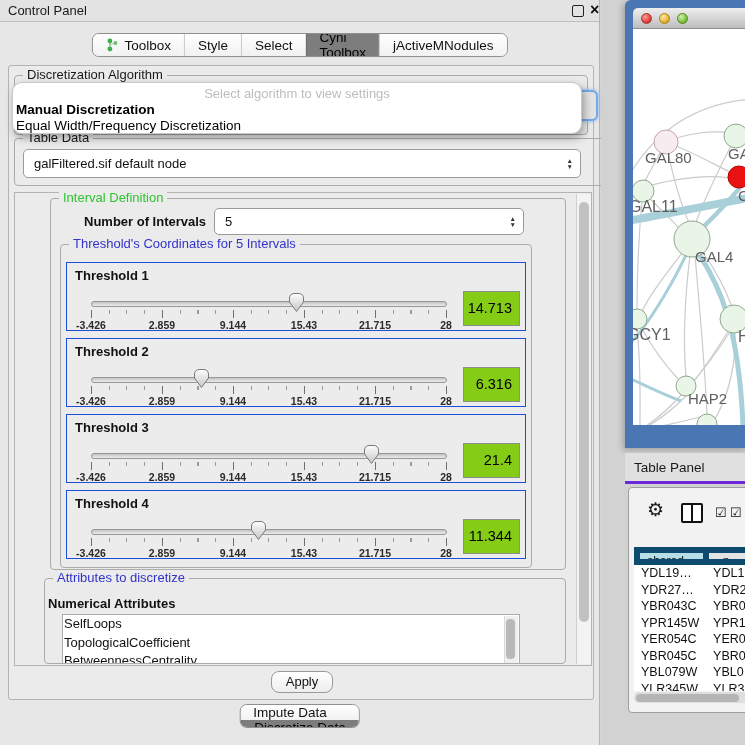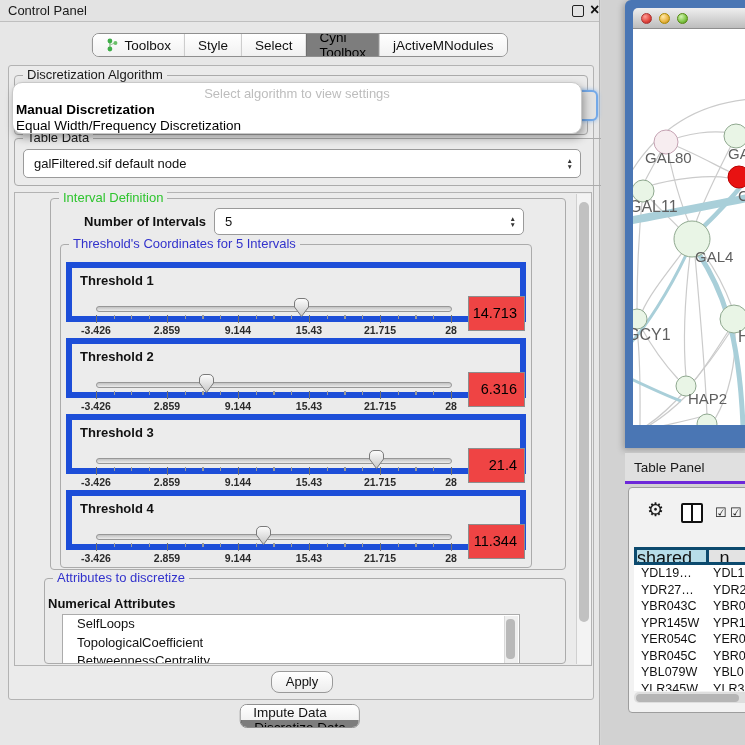--- a/index.html
+++ b/index.html
@@ -50,34 +50,34 @@
   .scrollpanel{position:absolute;left:14px;top:192px;width:578px;height:474px;background:#ebebeb;border:1px solid #b3b3b3;}
   .sp-scrollbar{position:absolute;left:576px;top:194px;width:15px;height:470px;background:#f3f3f3;border-left:1px solid #d0d0d0;z-index:3;}
   .sp-thumb{position:absolute;left:578.5px;top:202px;width:10px;height:420px;background:#c1c1c1;border-radius:5px;z-index:4;}
 
   .grp-interval{left:50px;top:198px;width:516px;height:372px;}
   .num-label{position:absolute;left:84px;top:214px;font-size:13px;font-weight:bold;color:#111;}
   .num-combo{left:214px;top:208px;width:310px;height:27px;}
 
   .grp-thresh{left:60px;top:244px;width:472px;height:324px;}
 
-  .tpanel{position:absolute;left:66px;width:460px;height:60px;background:#ececec;border:6px solid #1d4ed8;}
+  .tpanel{position:absolute;left:66px;width:460px;height:69px;background:#ececec;border:1px solid #1d4ed8;}
   .tp-label{position:absolute;left:8px;top:5px;font-size:13px;font-weight:bold;color:#111;}
   .track{position:absolute;left:24px;top:38px;width:356px;height:6px;border:1px solid #979797;border-radius:4px;background:linear-gradient(#c2c2c2,#ececec);}
   .thumb{position:absolute;top:29px;width:17px;height:21px;}
   .ticks{position:absolute;left:24px;top:47px;width:357px;height:8px;}
   .ticks::before{content:"";position:absolute;left:0;top:0;right:0;height:4px;background:repeating-linear-gradient(90deg,#9a9a9a 0 1px,transparent 1px 17.75px);}
   .ticks::after{content:"";position:absolute;left:0;top:0;right:0;height:8px;background:repeating-linear-gradient(90deg,#6f6f6f 0 1px,transparent 1px 71px);}
   .tl{position:absolute;top:56px;width:50px;text-align:center;font-size:10.5px;font-weight:bold;color:#2b2b2b;}
-  .vbox{position:absolute;left:396px;top:28px;width:57px;height:35px;background:#ef4444;border:1px solid #8d8d8d;font-size:14.5px;color:#000;line-height:33px;text-align:right;padding-right:7px;}
+  .vbox{position:absolute;left:396px;top:28px;width:57px;height:35px;background:#84cc16;border:1px solid #8d8d8d;font-size:14.5px;color:#000;line-height:33px;text-align:right;padding-right:7px;}
 
   .grp-attr{left:44px;top:578px;width:522px;height:86px;}
   .attr-subtitle{position:absolute;left:48px;top:596px;font-size:13px;font-weight:bold;color:#111;}
   .attr-list{position:absolute;left:62px;top:614px;width:458px;height:50px;background:#fff;border:1px solid #ababab;overflow:hidden;}
-  .attr-item{font-size:13px;color:#111;line-height:18.5px;padding-left:14px;}
+  .attr-item{font-size:13px;color:#111;line-height:18.5px;padding-left:1px;}
   .list-scrollbar{position:absolute;right:1px;top:1px;width:14px;height:48px;background:#efefef;border-left:1px solid #dadada;}
   .list-thumb{position:absolute;right:3px;top:3px;width:9px;height:40px;background:#b9b9b9;border-radius:4px;}
 
   .apply-btn{position:absolute;left:271px;top:671px;width:62px;height:22px;background:linear-gradient(#ffffff,#ededed);border:1px solid #9a9a9a;border-radius:8px;font-size:13px;color:#111;text-align:center;line-height:20px;}
 
   
   .right-bg{position:absolute;left:601px;top:0;width:144px;height:745px;background:#d2d2d2;}
 
   
   .netwin{position:absolute;left:625px;top:0;width:124px;height:448px;background:#4a76b4;border-top-left-radius:6px;box-shadow:-2px 2px 6px rgba(0,0,0,.25);}
@@ -90,21 +90,21 @@
 
   
   .tp-bar{position:absolute;left:625px;top:452px;width:120px;height:32px;background:#e0e0e0;border-top:1px solid #c6c6c6;border-bottom:3px solid #6d28d9;}
   .tp-bar-title{position:absolute;left:9px;top:7px;font-size:13.5px;color:#1a1a1a;}
   .tablepanel{position:absolute;left:628px;top:487px;width:125px;height:226px;background:#f2f2f2;border:1px solid #9d9d9d;border-radius:4px;}
   .gear-ico{position:absolute;left:18px;top:10px;font-size:19px;color:#1a1a1a;}
   .split-ico{position:absolute;left:52px;top:15px;width:22px;height:20px;border:2px solid #111;border-radius:2px;background:#fff;}
   .split-ico::after{content:"";position:absolute;left:8px;top:0;width:2px;height:100%;background:#111;}
   .check-ico{position:absolute;top:17px;font-size:13px;color:#111;}
   .thead{position:absolute;left:5px;top:59px;height:18px;display:flex;}
-  .th{font-size:18px;color:#111;text-align:center;border:3px solid #0c4a6e;line-height:16px;overflow:hidden;}
+  .th{font-size:12px;color:#111;text-align:center;border:6px solid #0c4a6e;line-height:16px;overflow:hidden;}
   .th.c1{width:75px;background:#b7dde9;}
   .th.c2{width:52px;background:#e3e3e3;border-left:none;}
   .tbody{position:absolute;left:5px;top:77px;width:118px;height:126px;overflow:hidden;background:#fff;}
   .trow{display:flex;height:16.5px;}
   .td{font-size:12.5px;color:#111;line-height:16.5px;overflow:hidden;white-space:nowrap;}
   .td.c1{width:75px;padding-left:7px;}
   .td.c2{width:46px;padding-left:6px;}
   .hscroll{position:absolute;left:5px;top:204px;width:116px;height:11px;background:#dedede;border-radius:5px;}
   .hthumb{position:absolute;left:2px;top:1.5px;width:103px;height:8px;background:#b5b5b5;border-radius:4px;}
 </style>

